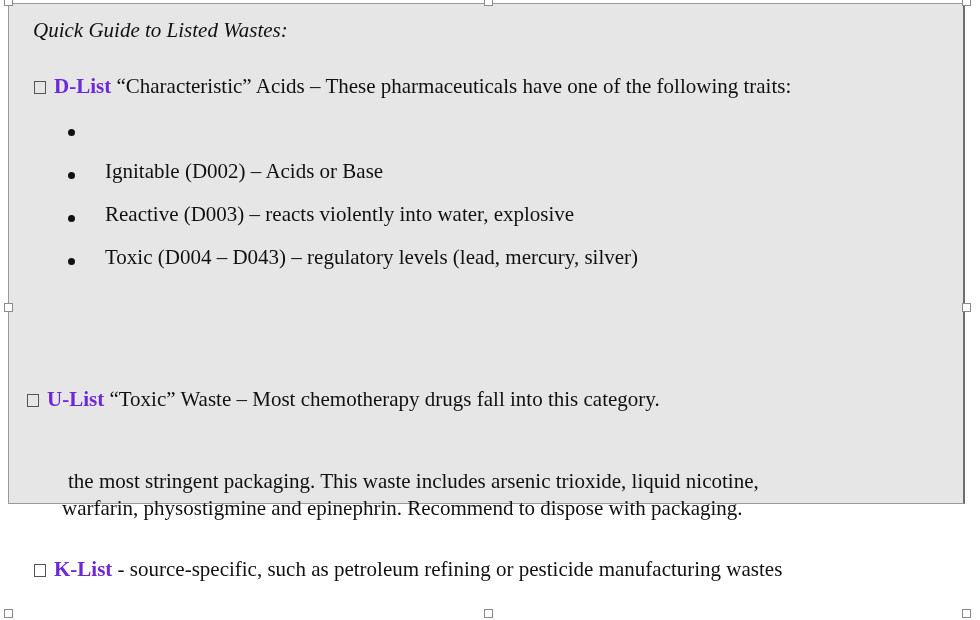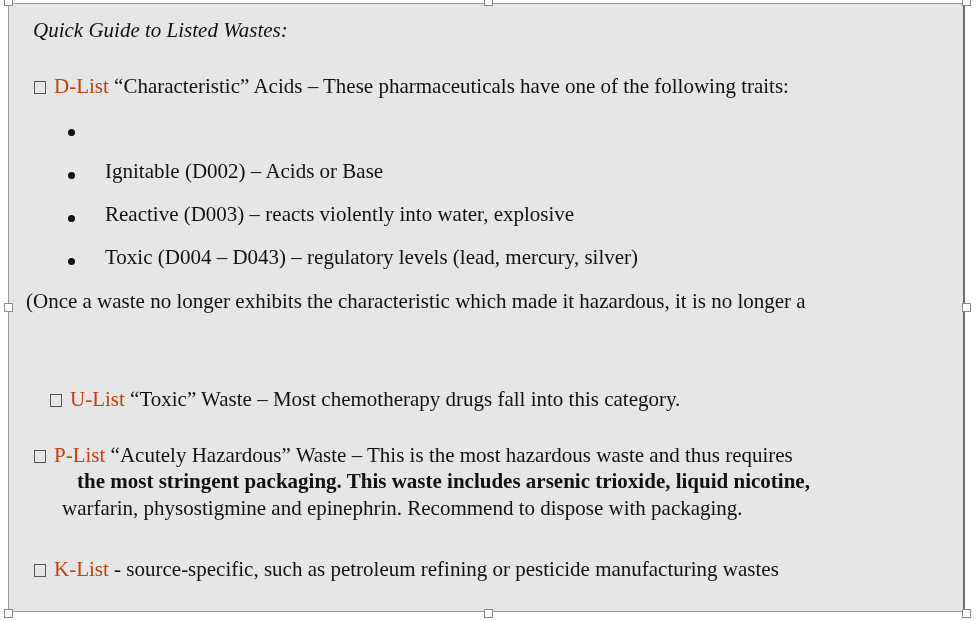--- a/index.html
+++ b/index.html
@@ -1,32 +1,32 @@
 <!DOCTYPE html>
 <html><head>
 <meta charset="utf-8">
 <style>
   html, body { margin: 0; padding: 0; }
   body {
     width: 980px; height: 620px; background: #ffffff; position: relative; overflow: hidden;
     font-family: "Liberation Serif", serif; color: #111111;
   }
   .textbox {
-    position: absolute; left: 8px; top: 3px; width: 957px; height: 609px;
+    position: absolute; left: 8px; top: 3px; width: 957px; height: 501px;
     background: #e6e6e6; border-top: 1px solid #9a9a9a; border-left: 1px solid #9a9a9a;
     border-bottom: 1px solid #9a9a9a; border-right: 2px solid #6d6d6d;
     box-sizing: border-box;
   }
   .handle {
     position: absolute; width: 9px; height: 9px; background: #ffffff;
     border: 1px solid #8a8a8a; box-sizing: border-box;
   }
   .line { position: absolute; left: 0; white-space: nowrap; font-size: 21px; line-height: 24px; }
   .title { font-style: italic; }
-  .red { color: #c2410c; font-weight: normal; }
+  .red { color: #6d28d9; font-weight: bold; }
   .box {
     display: inline-block; width: 12px; height: 13px; border: 1px solid #555555;
     box-sizing: border-box; margin-right: 8px; vertical-align: -1px; background: transparent;
   }
   .bullet {
     position: absolute; width: 7px; height: 7px; border-radius: 50%; background: #111111;
   }
 </style>
 </head>
 <body>
@@ -43,30 +43,26 @@
 
   <span class="bullet" style="left:59px; top:168px;"></span>
   <div class="line" style="left:96px; top:155px;">Ignitable (D002) – Acids or Base</div>
 
   <span class="bullet" style="left:59px; top:211px;"></span>
   <div class="line" style="left:96px; top:198px;">Reactive (D003) – reacts violently into water, explosive</div>
 
   <span class="bullet" style="left:59px; top:254px;"></span>
   <div class="line" style="left:96px; top:241px;">Toxic (D004 – D043) – regulatory levels (lead, mercury, silver)</div>
 
-  <div class="line" style="left:17px; top:285px;">(Once a waste no longer exhibits the characteristic which made it hazardous, it is no longer a</div>
 
-  <div class="line" style="left:41px; top:383px;text-align:center;">
+  <div class="line" style="left:18px; top:383px;text-align:center;">
     <span class="box"></span><span class="red">U-List</span><span> “Toxic” Waste – Most chemotherapy drugs fall into this category.</span>
   </div>
 
-  <div class="line" style="left:25px; top:439px;">
-    <span class="box"></span><span class="red">P-List</span><span> “Acutely Hazardous” Waste – This is the most hazardous waste and thus requires</span>
-  </div>
-  <div class="line" style="left:68px; top:465px;font-weight:bold;">the most stringent packaging. This waste includes arsenic trioxide, liquid nicotine,</div>
+  <div class="line" style="left:59px; top:465px;">the most stringent packaging. This waste includes arsenic trioxide, liquid nicotine,</div>
   <div class="line" style="left:25px; top:553px;">
     <span class="box"></span><span class="red">K-List</span><span> - source-specific, such as petroleum refining or pesticide manufacturing wastes</span>
   </div>
 
   <div class="line" style="left:53px; top:492px;">warfarin, physostigmine and epinephrin. Recommend to dispose with packaging.</div>
 </div>
 
 <div class="handle" style="left:4px; top:-3px;"></div>
 <div class="handle" style="left:484px; top:-3px;"></div>
 <div class="handle" style="left:962px; top:-3px;"></div>

